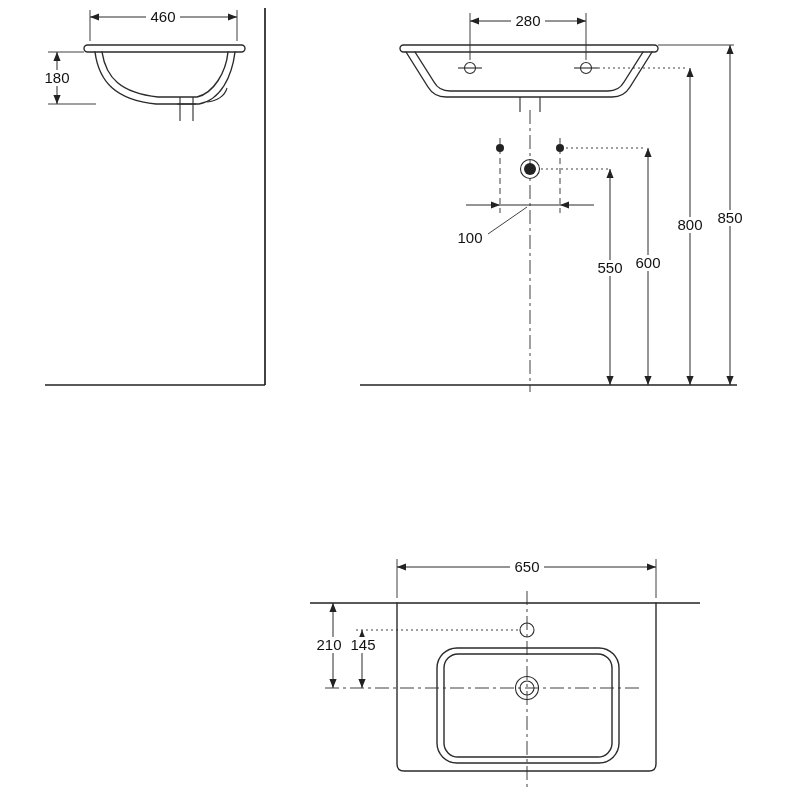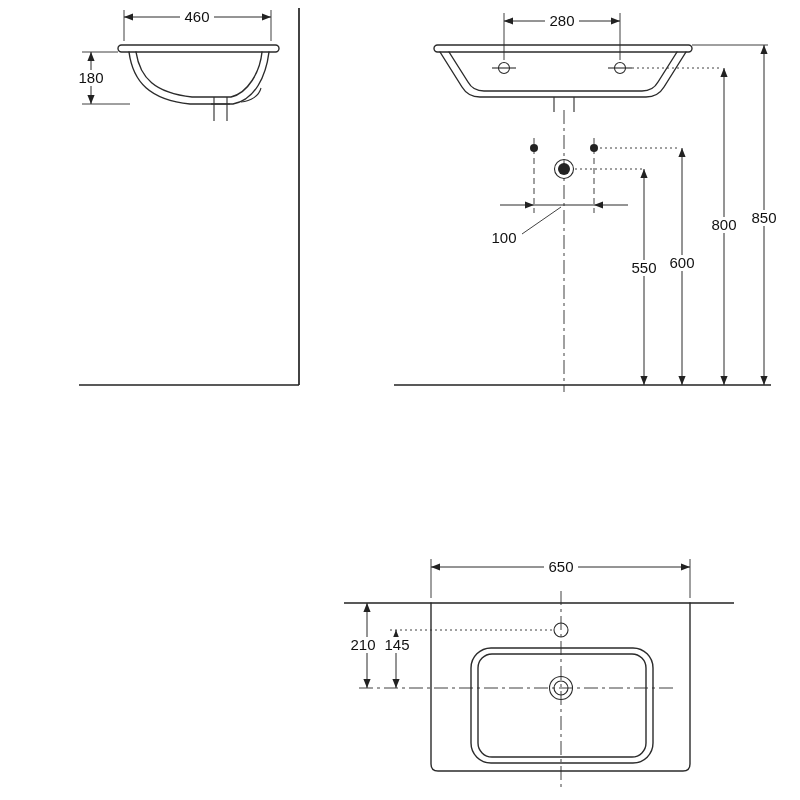--- a/index.html
+++ b/index.html
@@ -8,21 +8,20 @@
     background: #ffffff;
     width: 800px;
     height: 800px;
     font-family: "Liberation Sans", sans-serif;
   }
   .stage {
     position: relative;
     width: 661px;
     height: 800px;
     background: #ffffff;
-    padding-left: 34px;
   }
   svg { display: block; }
   .outline { fill: none; stroke: #2b2b2b; stroke-width: 1.4; stroke-linecap: round; stroke-linejoin: round; }
   .thin    { fill: none; stroke: #2b2b2b; stroke-width: 1.1; }
   .heavy   { fill: none; stroke: #222222; stroke-width: 1.7; }
   .dim     { fill: none; stroke: #2b2b2b; stroke-width: 1; }
   .ext     { fill: none; stroke: #2b2b2b; stroke-width: 0.9; }
   .dotted  { fill: none; stroke: #2b2b2b; stroke-width: 0.9; stroke-dasharray: 2 3; }
   .dashed  { fill: none; stroke: #2b2b2b; stroke-width: 0.9; stroke-dasharray: 6 4; }
   .center  { fill: none; stroke: #2b2b2b; stroke-width: 0.9; stroke-dasharray: 14 4 3 4; }

